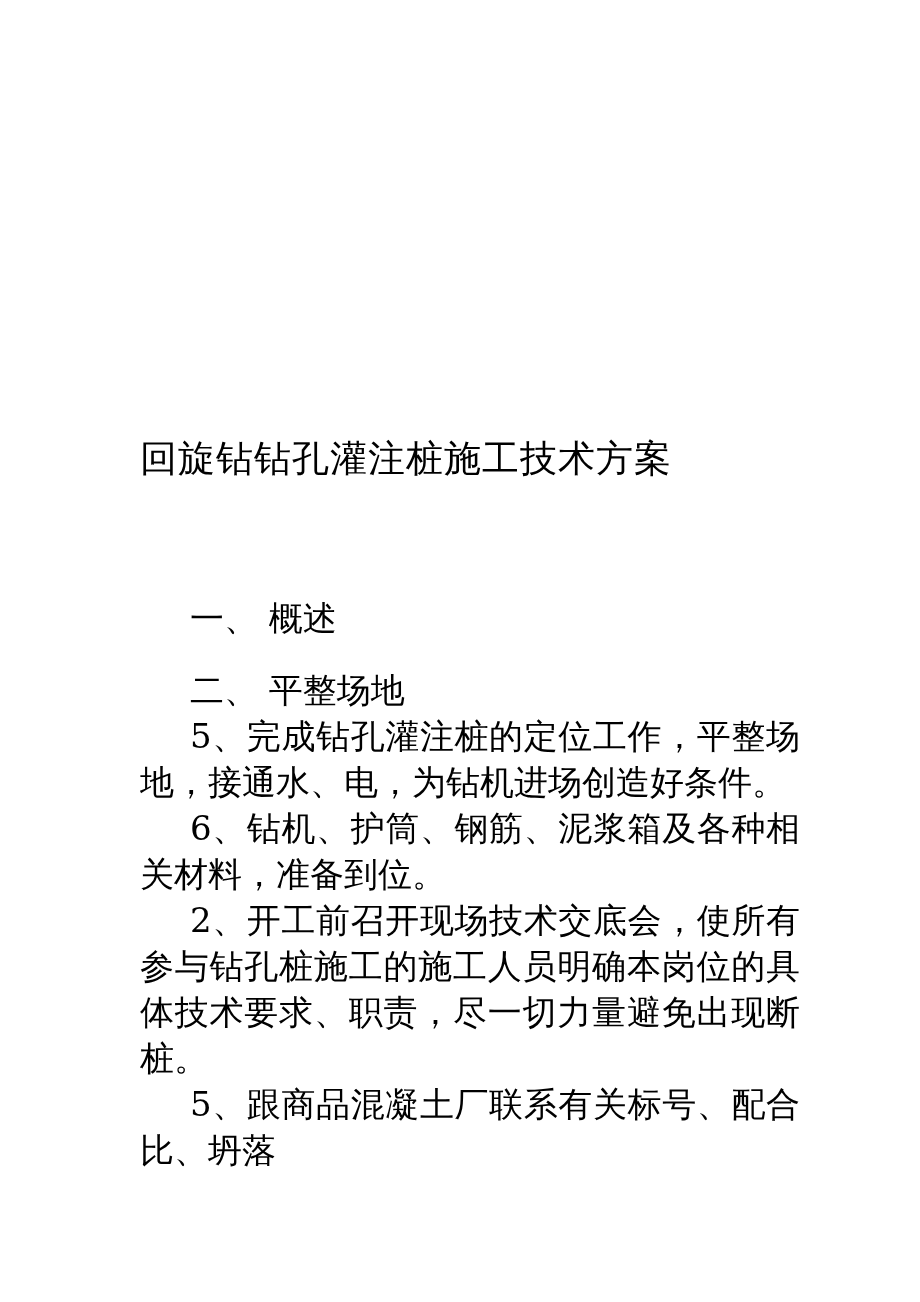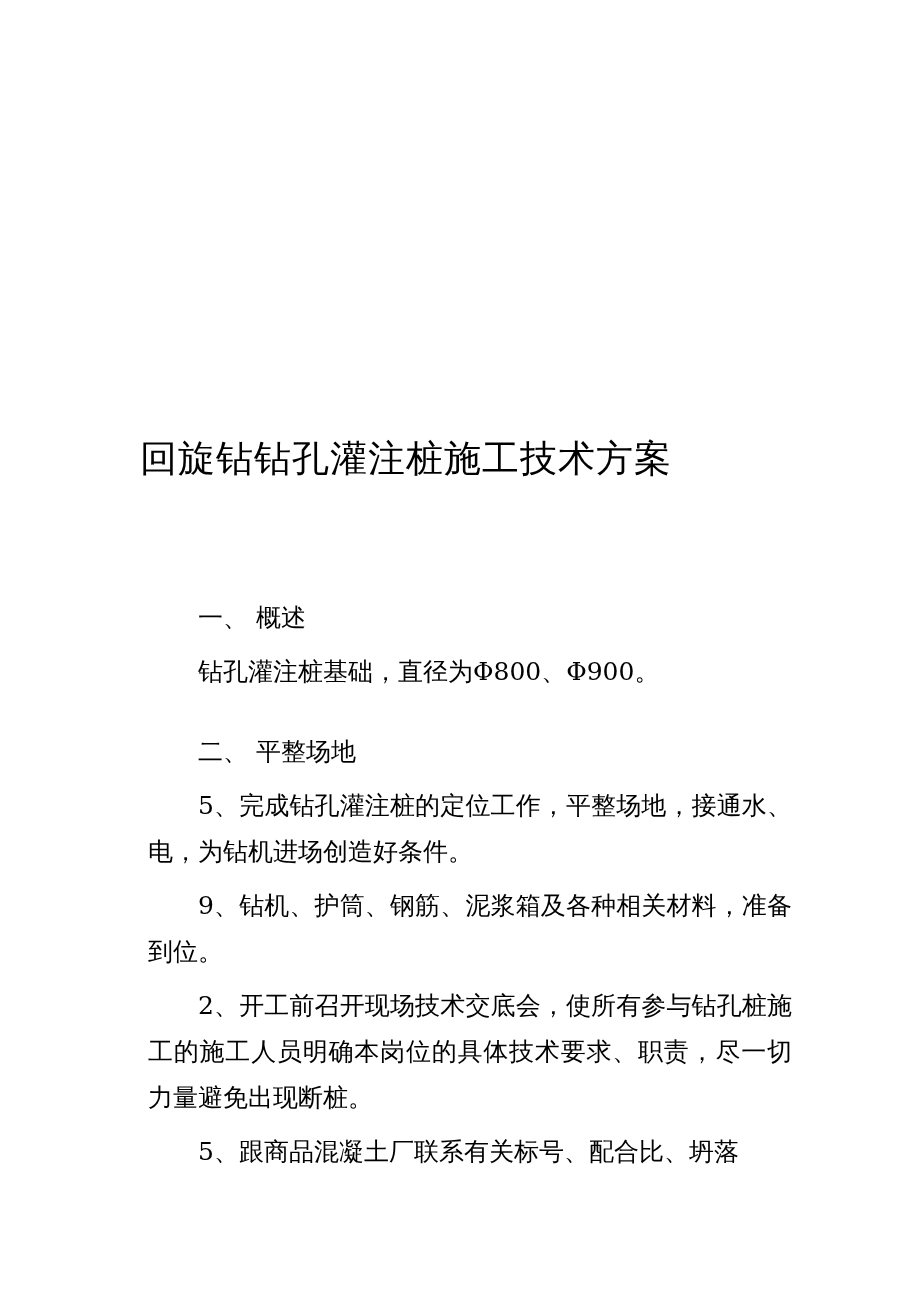--- a/index.html
+++ b/index.html
@@ -35,25 +35,25 @@
     line-height: 1.2;
     white-space: nowrap;
   }
   .body-block {
     position: absolute;
     top: 595px;
     left: 140px;
     width: 660px;
   }
   .para {
-    font-size: 25px;
+    font-size: 34px;
     line-height: 46px;
     text-align: justify;
     text-justify: inter-ideograph;
-    margin: 8px;
+    margin: 0;
   }
   .para.indent {
     text-indent: 50px;
   }
   .para.heading {
     text-indent: 50px;
     margin-top: 0;
   }
   .gap-md {
     height: 26px;
@@ -63,28 +63,27 @@
 <body>
 
 <div class="page">
 
   <h1 class="doc-title">回旋钻钻孔灌注桩施工技术方案</h1>
 
   <div class="body-block">
 
     <p class="para heading">一、 概述</p>
 
-    <p class="para indent">钻孔灌注桩基础，直径为Φ800、Φ900。</p>
 
     <div class="gap-md"></div>
 
     <p class="para heading">二、 平整场地</p>
 
     <p class="para indent">5、完成钻孔灌注桩的定位工作，平整场地，接通水、电，为钻机进场创造好条件。</p>
 
-    <p class="para indent">9、钻机、护筒、钢筋、泥浆箱及各种相关材料，准备到位。</p>
+    <p class="para indent">6、钻机、护筒、钢筋、泥浆箱及各种相关材料，准备到位。</p>
 
     <p class="para indent">2、开工前召开现场技术交底会，使所有参与钻孔桩施工的施工人员明确本岗位的具体技术要求、职责，尽一切力量避免出现断桩。</p>
 
     <p class="para indent">5、跟商品混凝土厂联系有关标号、配合比、坍落</p>
 
   </div>
 </div>
 
 </body></html>

